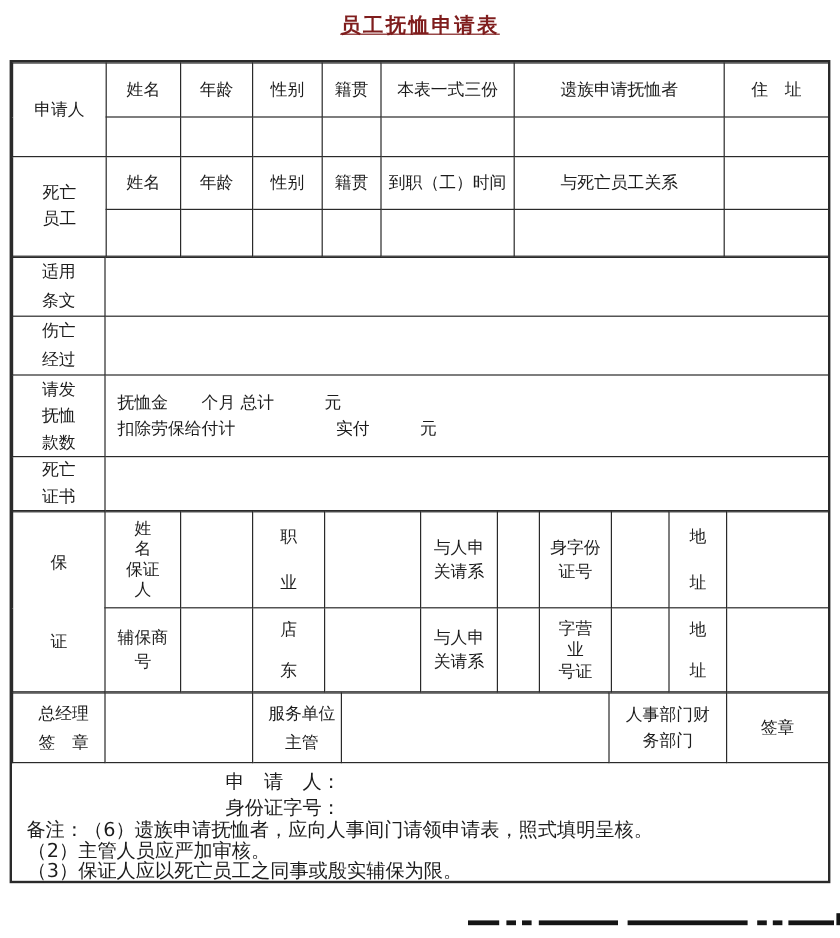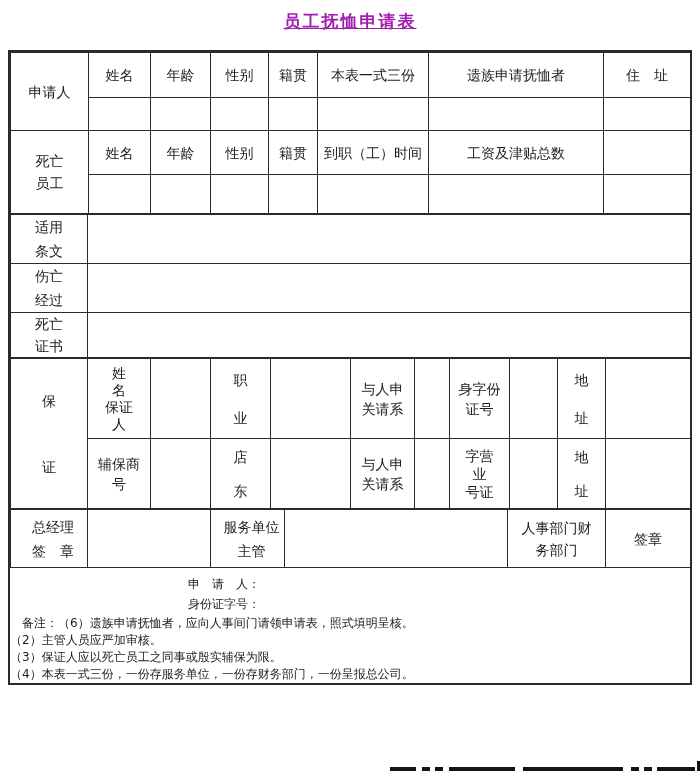--- a/index.html
+++ b/index.html
@@ -7,21 +7,21 @@
     position:relative;
     width:700px;height:782px;
     background:#ffffff;
     font-family:"DejaVu Sans",sans-serif;
     color:#1c1c1c;
     overflow:hidden;
   }
   .form-title{
     position:absolute;top:10px;left:0;width:700px;
     text-align:center;font-size:17px;font-weight:bold;
-    text-decoration:underline;letter-spacing:2px;color:#a21caf;
+    text-decoration:underline;letter-spacing:2px;color:#7f1d1d;
   }
   .form-box{
     position:absolute;left:8px;top:50px;width:680px;
     border:2px solid #2a2a2a;background:#fff;
   }
   table{border-collapse:collapse;table-layout:fixed;width:680px;}
   td{
     border:1px solid #2a2a2a;
     text-align:center;vertical-align:middle;
     font-size:14px;line-height:20px;color:#1c1c1c;
@@ -30,28 +30,28 @@
   .left{text-align:left;padding-left:10px;}
   .lh17{line-height:17px;}
   .lh18{line-height:18px;}
   .lh22{line-height:22px;}
   .lh24{line-height:24px;}
   .lh34{line-height:34px;}
   .lh38{line-height:38px;}
   .lh66{line-height:66px;}
   .padL6{text-align:center;padding-left:8px;}
   .footer-area{
-    padding:6px 0 0 0;font-size:12px;line-height:17px;
+    padding:6px 0 0 0;font-size:16px;line-height:17px;
   }
   .f-line{white-space:pre;}
   .f-applicant{padding-left:178px;line-height:20px;}
   .f-id{padding-left:178px;line-height:21px;}
   .f-date{padding-left:110px;line-height:21px;}
   .f-note{padding-left:12px;line-height:17px;}
-  .f-note-indent{line-height:17px;}
+  .f-note-indent{line-height:17px;margin-left:13px;}
   .watermark{
     position:absolute;left:390px;top:761px;height:10px;
     display:flex;align-items:flex-end;
   }
   .wseg{background:#151515;height:4px;display:inline-block;}
   .wtick{background:#151515;width:3px;height:10px;display:inline-block;}
 </style>
 </head>
 <body>
 
@@ -93,21 +93,21 @@
         <td></td>
       </tr>
       <tr style="height:44px">
         <td rowspan="2" class="lh22">死亡
 员工</td>
         <td>姓名</td>
         <td>年龄</td>
         <td>性别</td>
         <td>籍贯</td>
         <td>到职（工）时间</td>
-        <td>工资及津贴总数</td>
+        <td>与死亡员工关系</td>
         <td></td>
       </tr>
       <tr style="height:39px">
         <td></td>
         <td></td>
         <td></td>
         <td></td>
         <td></td>
         <td></td>
         <td></td>
@@ -123,20 +123,27 @@
       <tbody>
           <tr style="height:44px">
         <td class="lh24">适用
 条文</td>
         <td></td>
       </tr>
       <tr style="height:42px">
         <td class="lh24">伤亡
 经过</td>
         <td></td>
+      </tr>
+      <tr style="height:68px">
+        <td class="lh22">请发
+抚恤
+款数</td>
+        <td class="left lh22">抚恤金　　个月 总计　　　元
+扣除劳保给付计　　　　　　实付　　　元</td>
       </tr>
       <tr style="height:45px">
         <td class="lh22">死亡
 证书</td>
         <td></td>
       </tr>
     </tbody>
       </table>
 
     <table>
@@ -219,21 +226,20 @@
       </tr>
     </tbody>
       </table>
 
     <div class="footer-area">
       <div class="f-line f-applicant">申　请　人：</div>
       <div class="f-line f-id">身份证字号：</div>
       <div class="f-note">备注：（6）遗族申请抚恤者，应向人事间门请领申请表，照式填明呈核。</div>
       <div class="f-note-indent">（2）主管人员应严加审核。</div>
       <div class="f-note-indent">（3）保证人应以死亡员工之同事或殷实辅保为限。</div>
-      <div class="f-note-indent">（4）本表一式三份，一份存服务单位，一份存财务部门，一份呈报总公司。</div>
     </div>
 
   </div>
 
   <div class="watermark">
     <span class="wseg" style="width:26px;margin-right:6px"></span>
     <span class="wseg" style="width:8px;margin-right:5px"></span>
     <span class="wseg" style="width:8px;margin-right:6px"></span>
     <span class="wseg" style="width:66px;margin-right:8px"></span>
     <span class="wseg" style="width:100px;margin-right:8px"></span>

